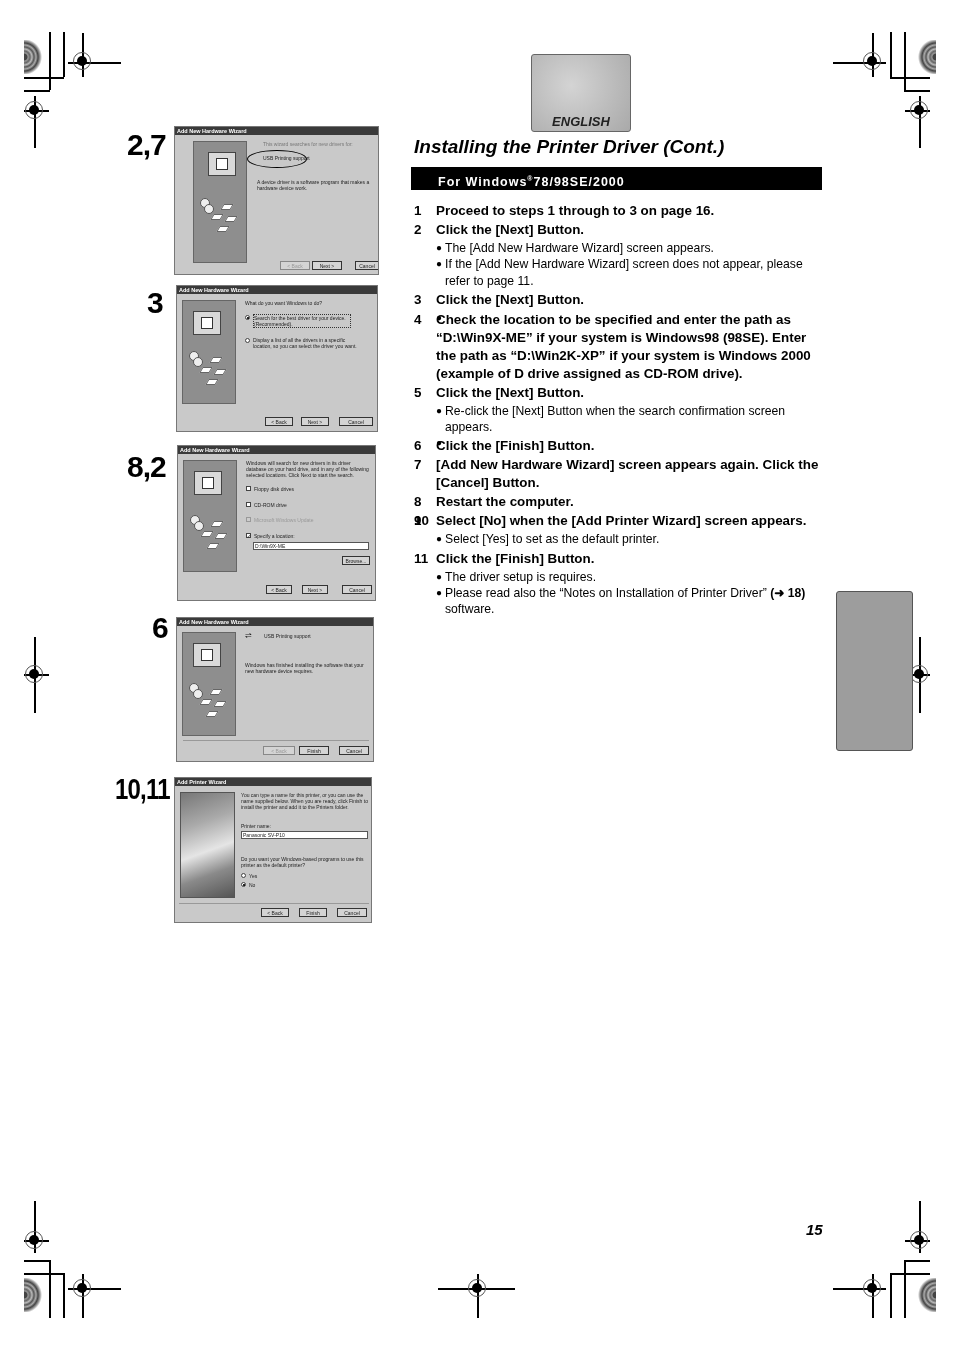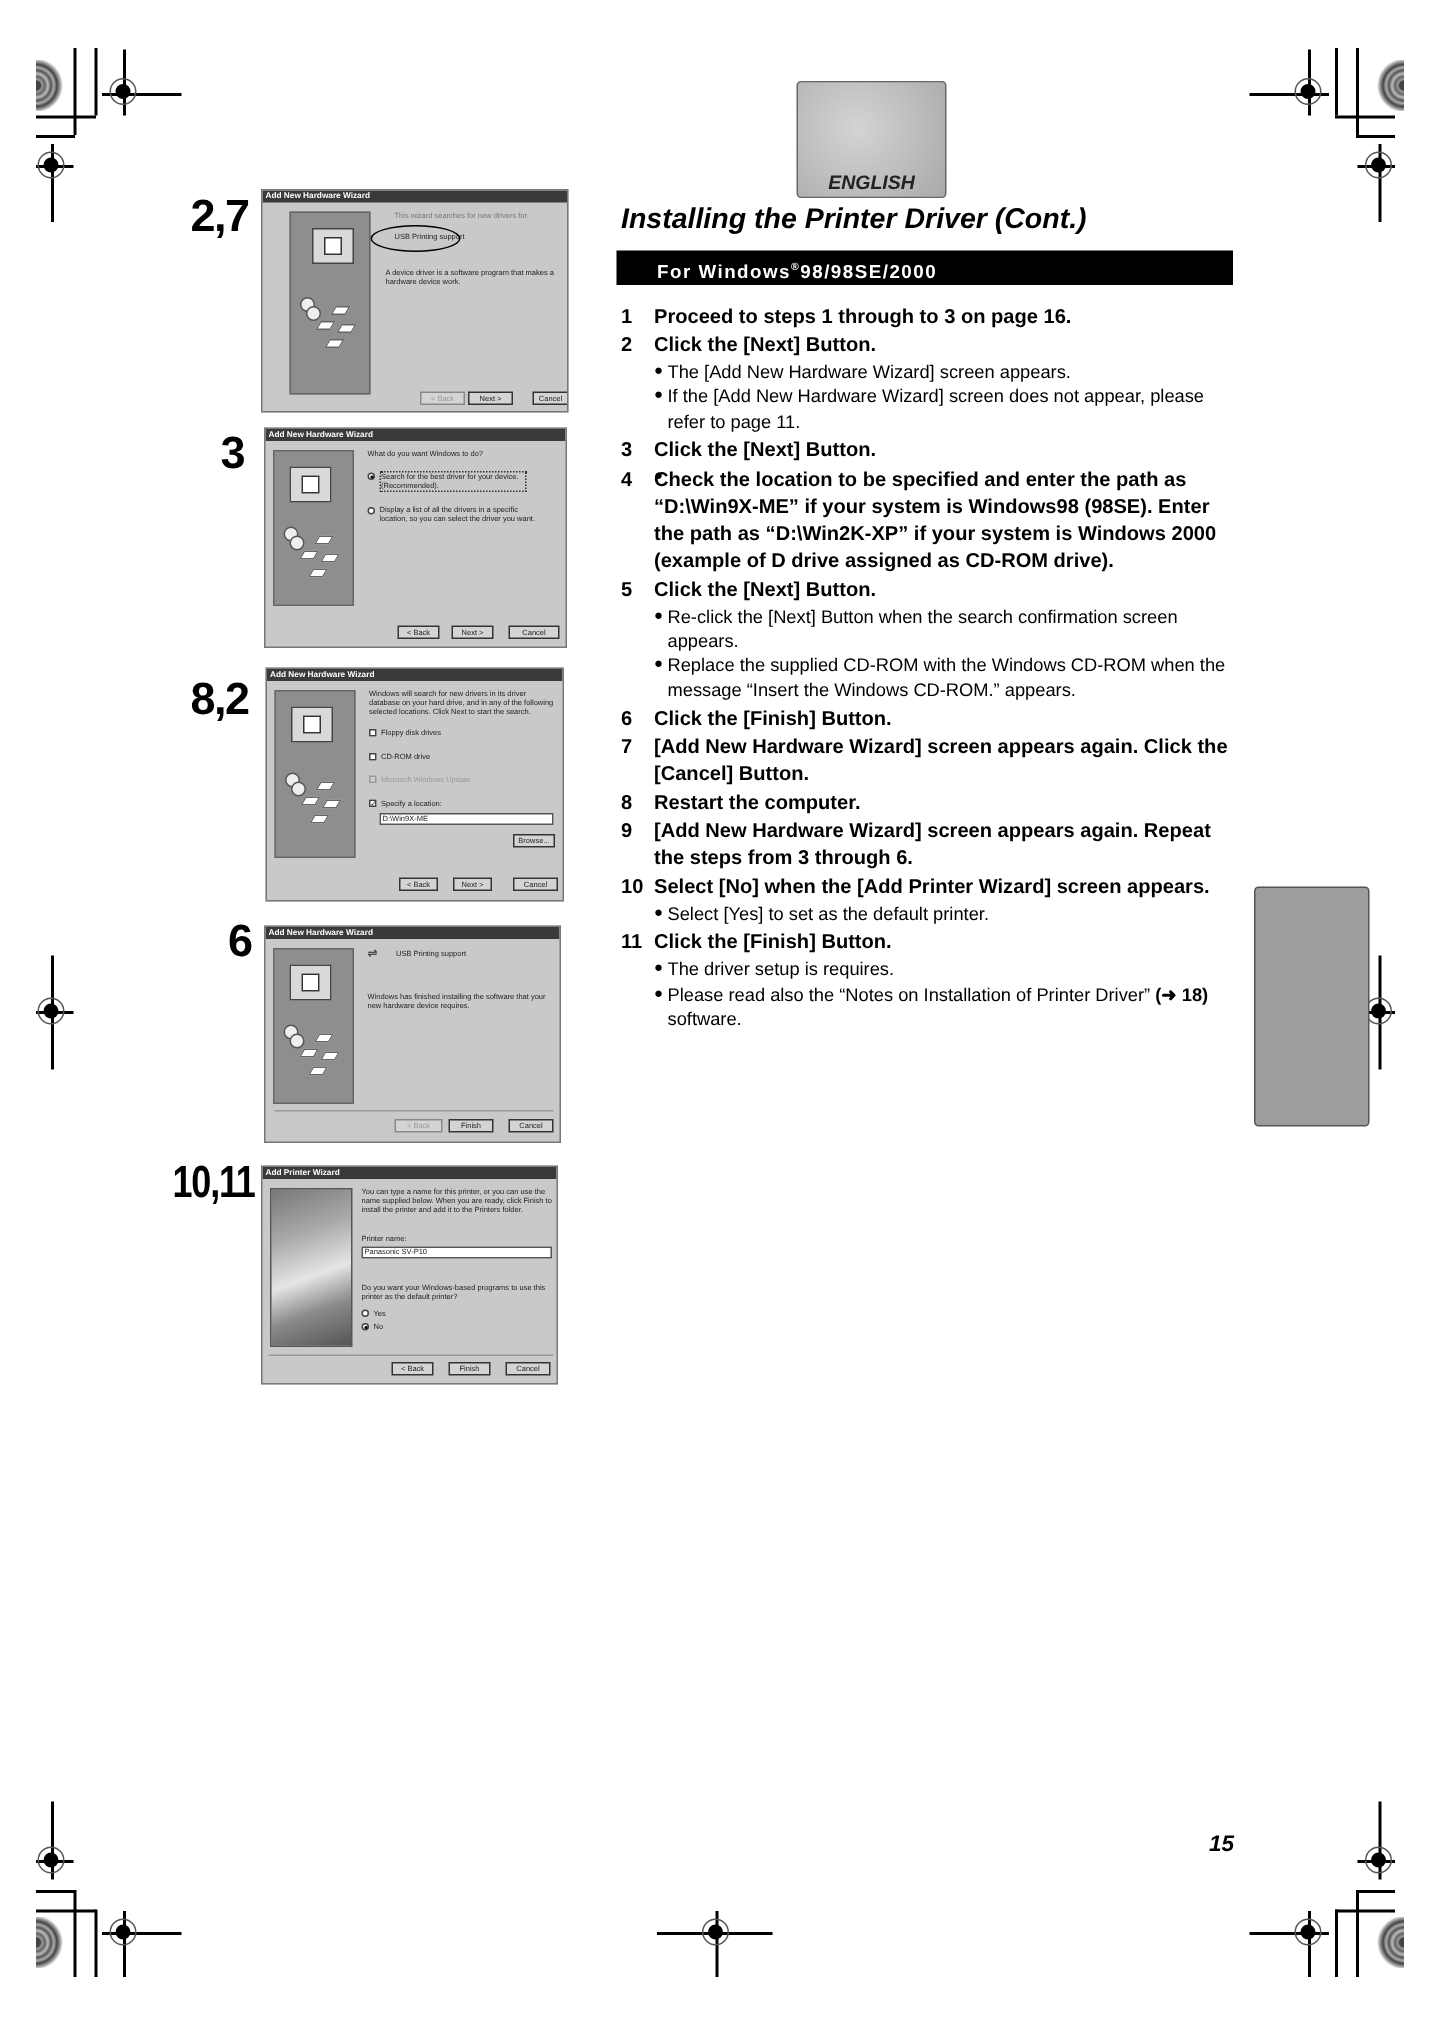--- a/index.html
+++ b/index.html
@@ -115,21 +115,21 @@
   <div class="hline" style="left:890px;top:1273px;width:40px;"></div>
   <div class="vline" style="left:872px;top:1274px;height:44px;"></div>
   <div class="hline" style="left:833px;top:1288px;width:53px;"></div>
   <div class="reg" style="left:863px;top:1279px;"></div>
 </div>
 
 <div class="eng-tab">
   <span>ENGLISH</span>
 </div>
 <div class="page-title">Installing the Printer Driver (Cont.)</div>
-<div class="section-bar"><span>For Windows</span><sup>®</sup><span>98/98SE/2000</span></div>
+<div class="section-bar"><span>For Windows</span><sup>®</sup><span>78/98SE/2000</span></div>
 
 <div class="stepnum" style="left:127px;top:128px;">2,7</div>
 <div class="stepnum" style="left:147px;top:286px;">3</div>
 <div class="stepnum" style="left:127px;top:450px;">8,2</div>
 <div class="stepnum" style="left:152px;top:611px;">6</div>
 <div class="stepnum narrow" style="left:115px;top:772px;">10,11</div>
 
 <div class="dlg" style="left:174px;top:126px;width:205px;height:149px;">
   <div class="title">Add New Hardware Wizard</div>
   <div class="side" style="left:18px;height:120px;">
@@ -242,26 +242,26 @@
   <div class="bullet"><span class="dot">●</span><span>The [Add New Hardware Wizard] screen appears.</span></div>
   <div class="bullet" style="margin-bottom:2px;"><span class="dot">●</span><span>If the [Add New Hardware Wizard] screen does not appear, please refer to page 11.</span></div>
 
   <div class="step"><span class="n">3</span><span>Click the [Next] Button.</span></div>
   <div class="bullet" style="margin-bottom:2px;"><span class="dot">●</span></div>
 
   <div class="step"><span class="n">4</span><span>Check the location to be specified and enter the path as “D:\Win9X-ME” if your system is Windows98 (98SE). Enter the path as “D:\Win2K-XP” if your system is Windows 2000 (example of D drive assigned as CD-ROM drive).</span></div>
 
   <div class="step"><span class="n">5</span><span>Click the [Next] Button.</span></div>
   <div class="bullet"><span class="dot">●</span><span>Re-click the [Next] Button when the search confirmation screen appears.</span></div>
-  <div class="bullet" style="margin-bottom:2px;"><span class="dot">●</span><span>Replace the supplied CD-ROM with the Windows CD-ROM when the message “Insert the Windows CD-ROM.” appears.</span></div>
+  <div class="bullet" style="margin-bottom:2px;"><span class="dot">●</span></div>
 
   <div class="step"><span class="n">6</span><span>Click the [Finish] Button.</span></div>
   <div class="step"><span class="n">7</span><span>[Add New Hardware Wizard] screen appears again. Click the [Cancel] Button.</span></div>
   <div class="step"><span class="n">8</span><span>Restart the computer.</span></div>
-  <div class="step"><span class="n">9</span><span>[Add New Hardware Wizard] screen appears again. Repeat the steps from 3 through 6.</span></div>
+  <div class="step"><span class="n">9</span></div>
 
   <div class="step"><span class="n">10</span><span>Select [No] when the [Add Printer Wizard] screen appears.</span></div>
   <div class="bullet" style="margin-bottom:2px;"><span class="dot">●</span><span>Select [Yes] to set as the default printer.</span></div>
 
   <div class="step"><span class="n">11</span><span>Click the [Finish] Button.</span></div>
   <div class="bullet"><span class="dot">●</span><span>The driver setup is requires.</span></div>
   <div class="bullet"><span class="dot">●</span><span>Please read also the “Notes on Installation of Printer Driver” </span><span class="ref">(➜ 18)</span><span> software.</span></div>
 </div>
 
 <div class="side-tab"></div>

